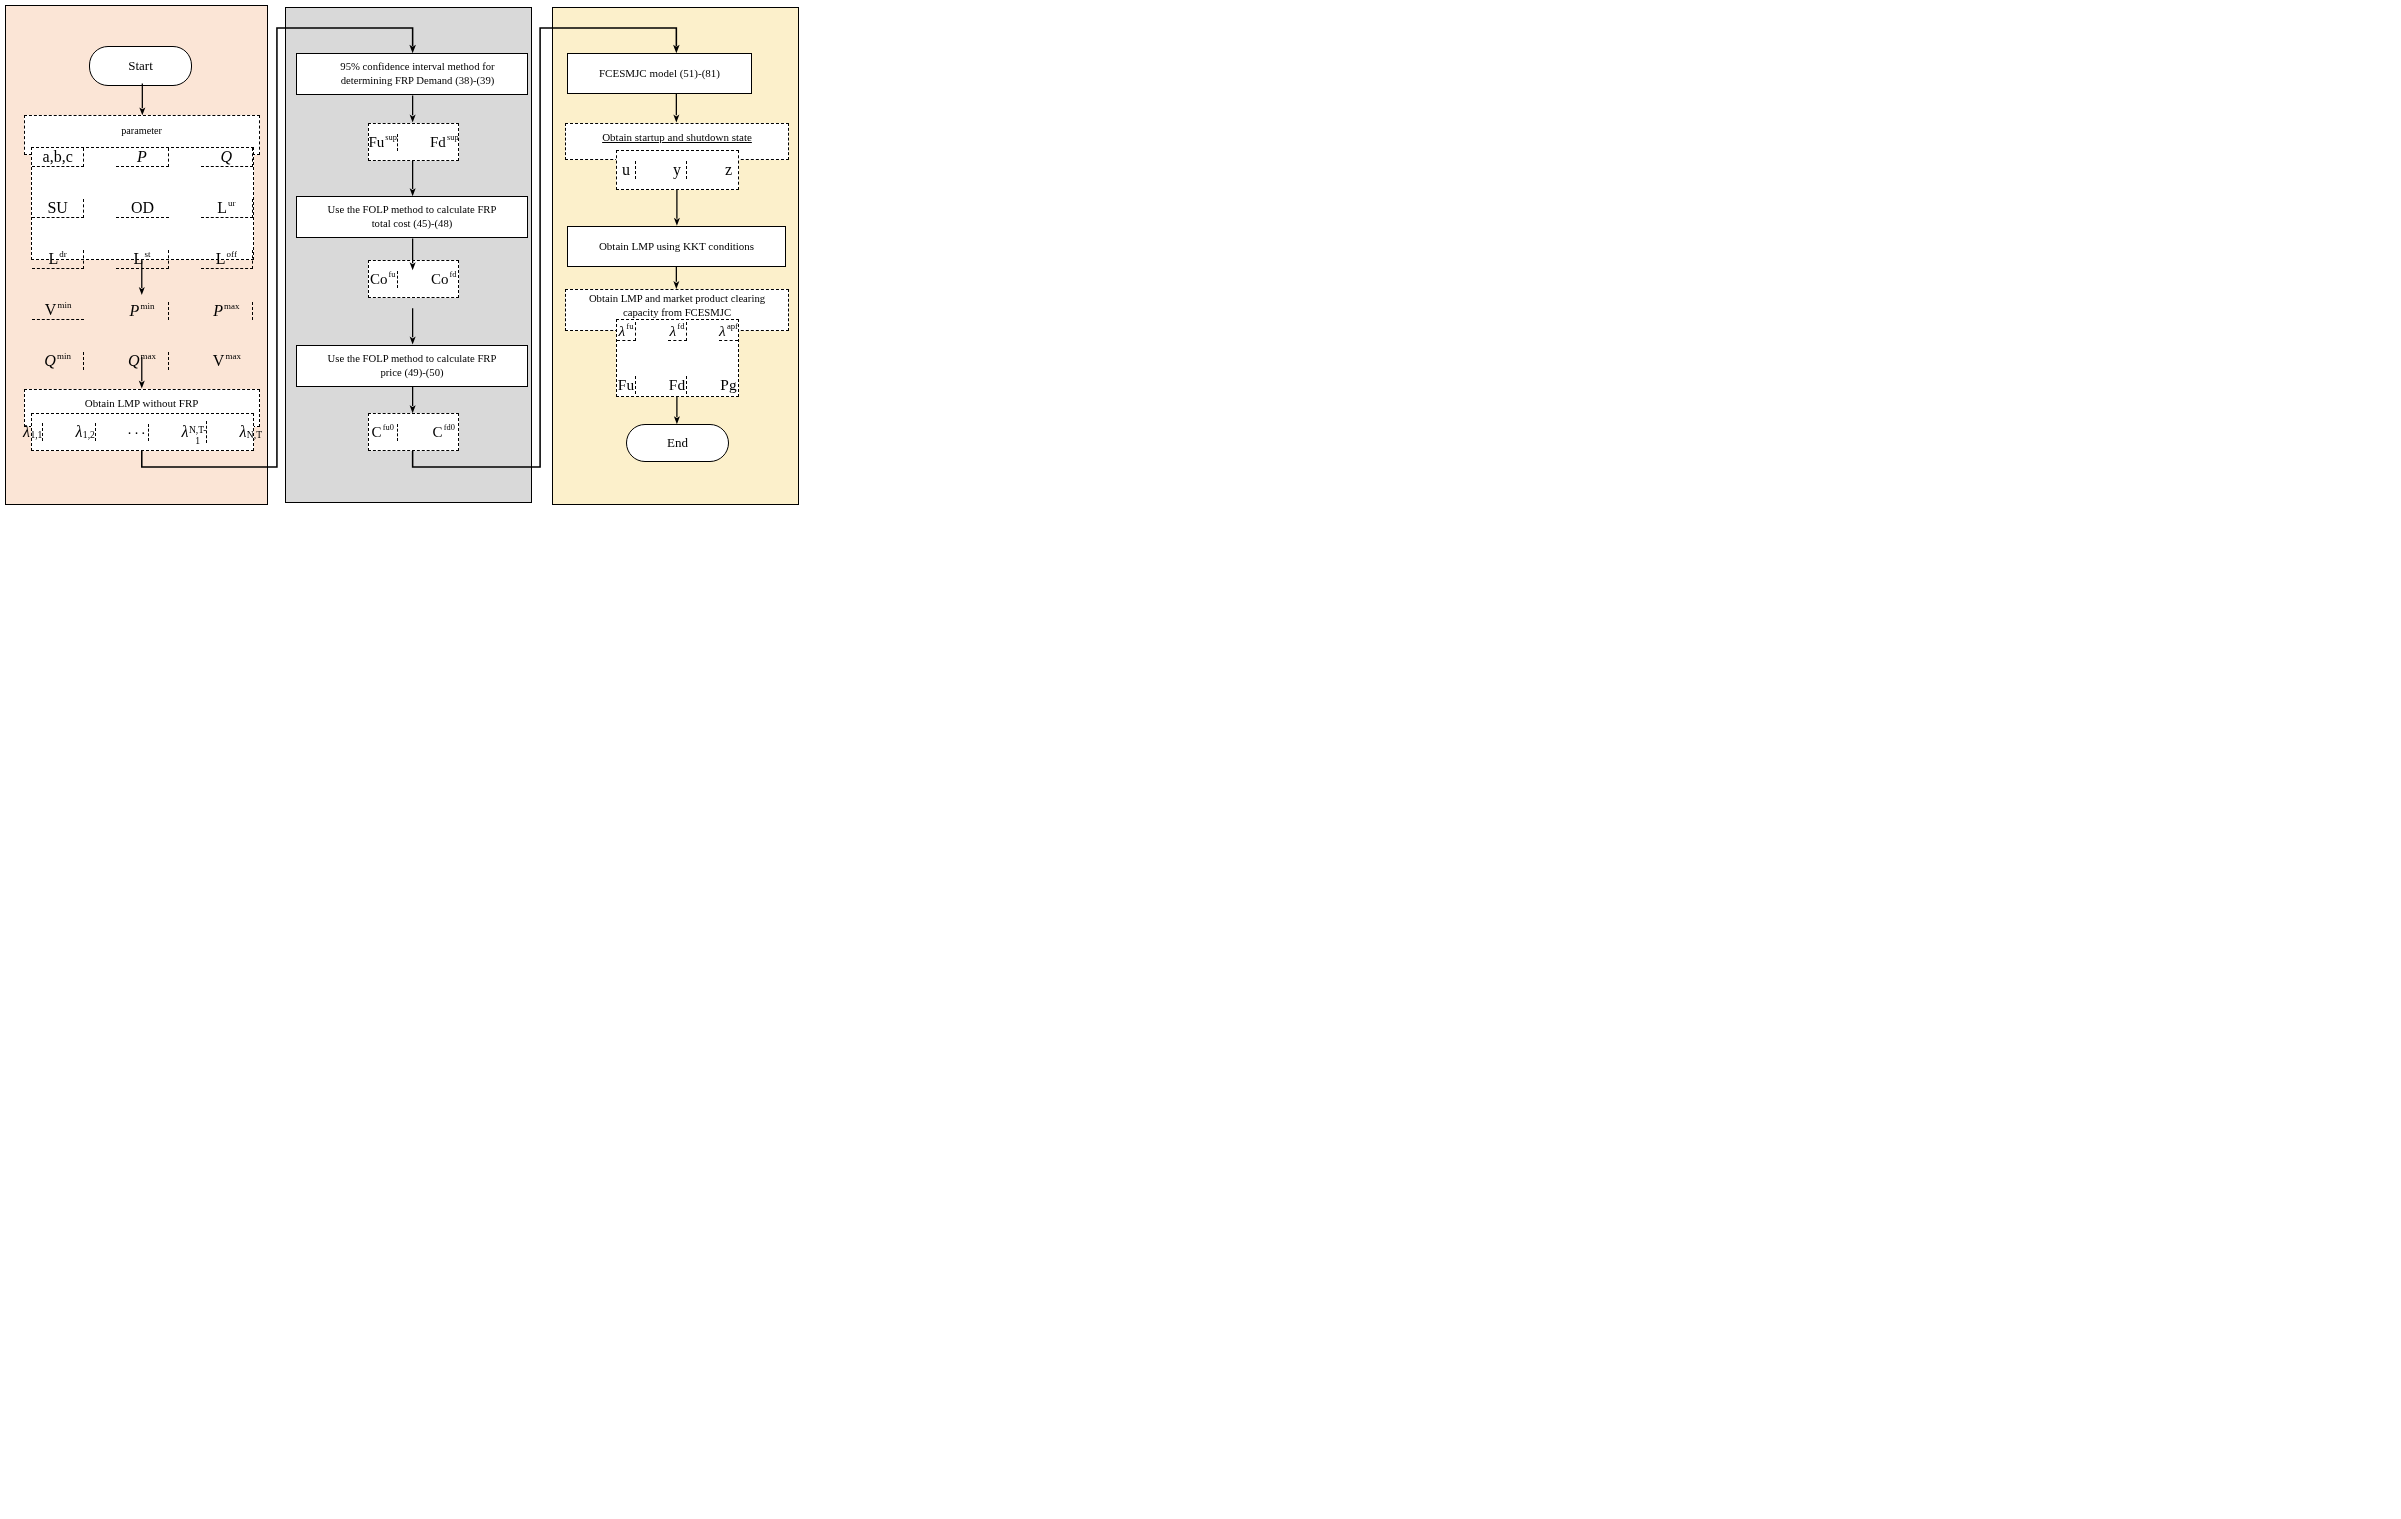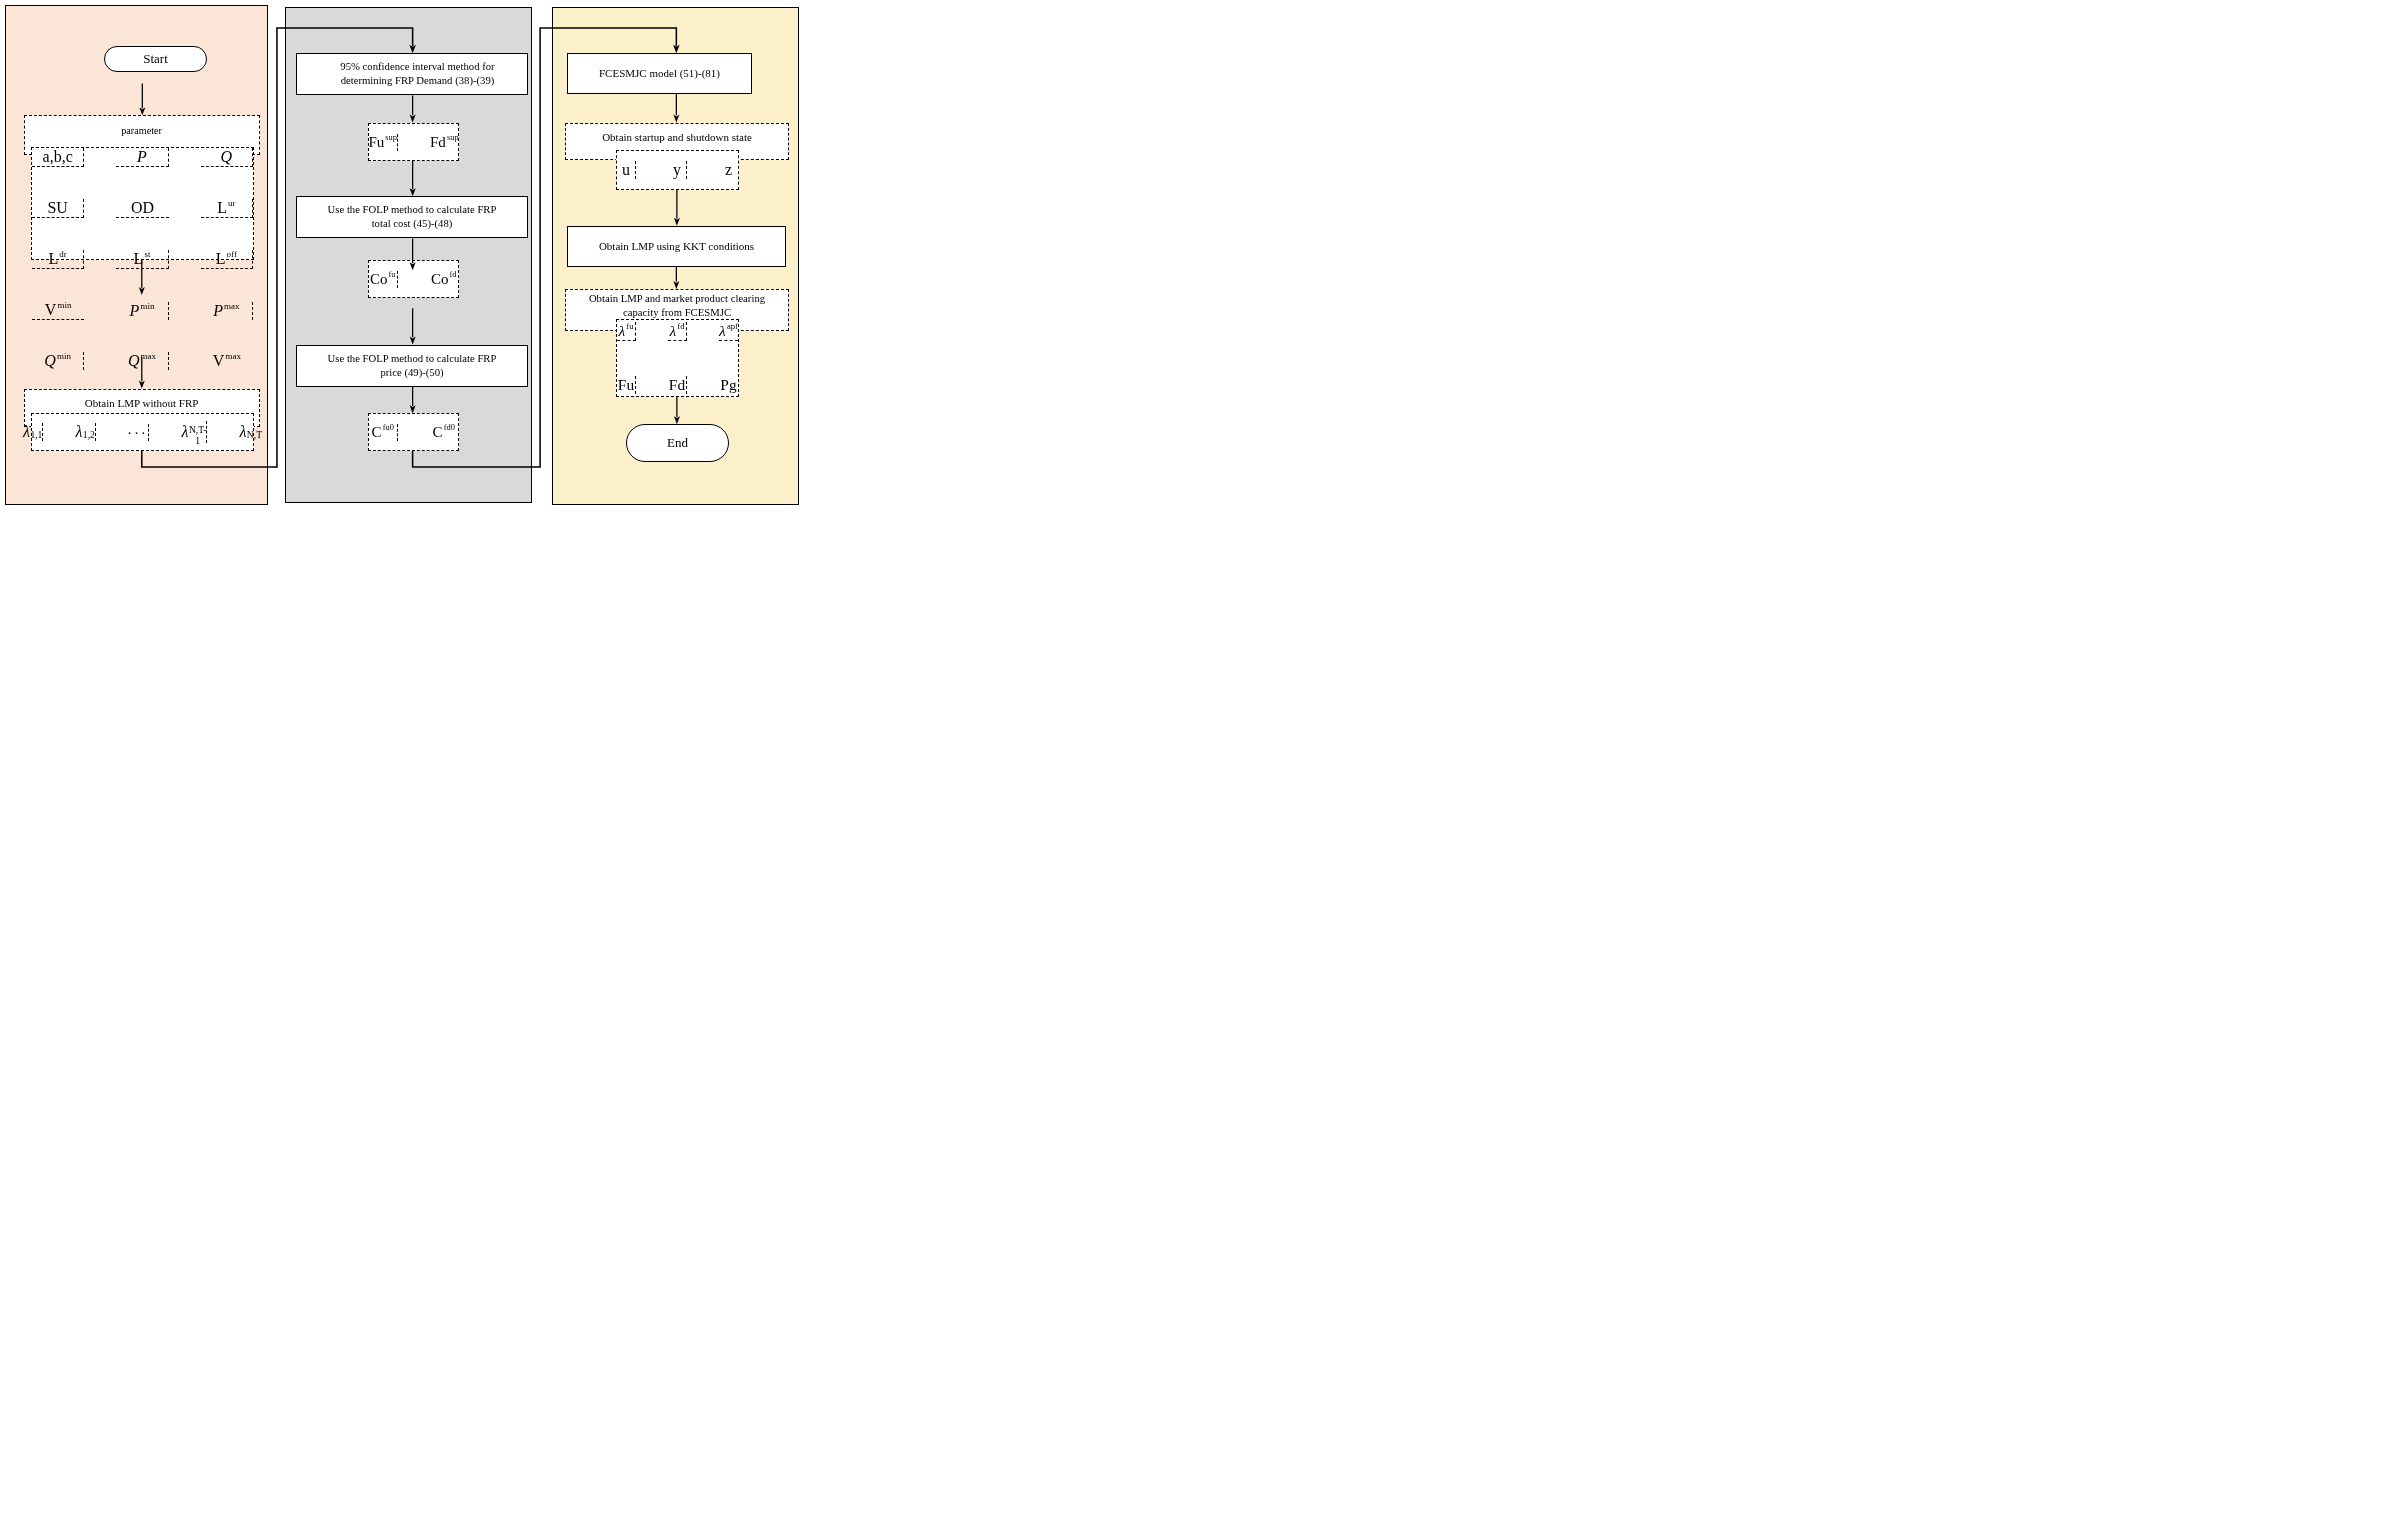--- a/index.html
+++ b/index.html
@@ -47,21 +47,21 @@
 </style>
 </head>
 <body>
 
 <div class="canvas">
 
   <div class="panel" style="left: 5px; top: 5px; width: 263px; height: 500px; background-color: rgb(251, 229, 214);"></div>
   <div class="panel" style="left: 285px; top: 6.6px; width: 247px; height: 496px; background-color: rgb(217, 217, 217);"></div>
   <div class="panel" style="left: 552px; top: 7.1px; width: 247px; height: 498px; background-color: rgb(252, 240, 203);"></div>
 
-  <div class="box solid pill fs-term" style="left:104px;top:46px;width:103px;height:26px;">
+  <div class="box solid pill fs-term" style="left:89px;top:46px;width:103px;height:40px;">
     <span class="label">Start</span>
   </div>
 
   <div class="box dash fs-param pad-b" style="left:23.6px;top:115px;width:236px;height:40px;">
     <span class="label">parameter</span>
   </div>
 
   <div class="box dash grid pt" style="left:31px;top:147px;width:223px;height:113px;">
     <div class="cell">
         <span>a,b,c</span>
@@ -192,21 +192,21 @@
     <div class="cell">
         <span>C</span>
         <span class="sup">fd0</span>
       </div>
   </div>
 
   <div class="box solid fs-box" style="left:567px;top:53px;width:185px;height:41px;">
     <span class="label">FCESMJC model (51)-(81)</span>
   </div>
 
-  <div class="box dash fs-box pad-b" style="left:565px;top:123px;width:224px;height:37px;">
+  <div class="box dash fs-box pad-b" style="left:565px;top:123px;width:224px;height:37px;text-decoration:underline;">
     <span class="label">Obtain startup and shutdown state</span>
   </div>
 
   <div class="box dash grid row3" style="left:616px;top:150px;width:123px;height:40px;">
     <div class="cell">
         <span>u</span>
       </div>
     <div class="cell">
         <span>y</span>
       </div>

